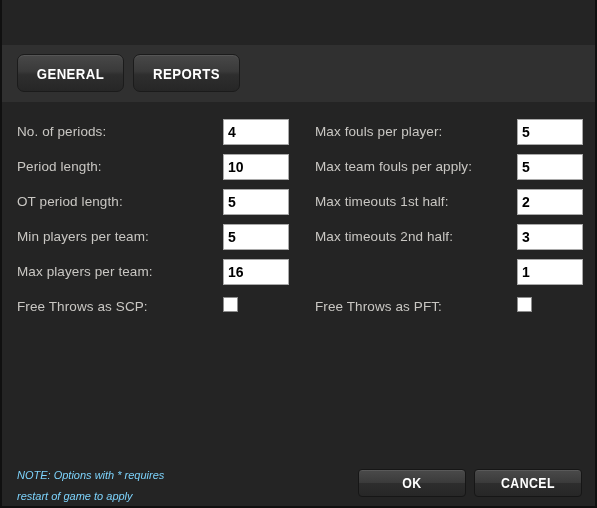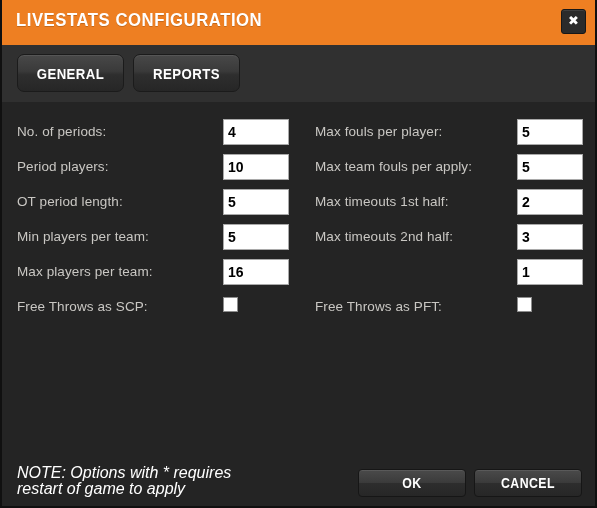--- a/index.html
+++ b/index.html
@@ -188,24 +188,24 @@
     left: 0;
     top: 456px;
     width: 100%;
     height: 52px;
     background: #242424;
   }
   .note {
     position: absolute;
     left: 15px;
     top: 9px;
-    color: #ffffff;
-    font-size: 16px;
+    color: #7dd3fc;
+    font-size: 11px;
     font-style: italic;
-    line-height: 16px;
+    line-height: 21px;
     font-family: "Liberation Sans", sans-serif;
     white-space: pre-line;
   }
   .action-button {
     position: absolute;
     top: 13px;
     height: 28px;
     border-radius: 4px;
     box-sizing: border-box;
     cursor: pointer;
@@ -231,44 +231,38 @@
     transform: scaleX(0.88);
     white-space: nowrap;
     font-family: "Liberation Sans", sans-serif;
   }
 </style>
 </head>
 <body>
 
 <div id="app">
 
-  <div class="titlebar">
-    <div class="titlebar-text">LIVESTATS CONFIGURATION</div>
-    <div class="close-button">
-      <span class="glyph">✖</span>
-    </div>
-  </div>
 
   <div class="tabbar">
     <div class="tab" id="tab-0">
       <span class="tab-label">GENERAL</span>
     </div>
     <div class="tab" id="tab-1">
       <span class="tab-label">REPORTS</span>
     </div>
   </div>
 
   <div class="body">
 
     <div class="field-row col-left" style="left:0;top:17px;width:290px;">
       <span class="field-label">No. of periods:</span>
       <input class="field-input" type="text" value="4" style="">
     </div>
     <div class="field-row col-left" style="left:0;top:52px;width:290px;">
-      <span class="field-label">Period players:</span>
+      <span class="field-label">Period length:</span>
       <input class="field-input" type="text" value="10" style="">
     </div>
     <div class="field-row col-left" style="left:0;top:87px;width:290px;">
       <span class="field-label">OT period length:</span>
       <input class="field-input" type="text" value="5" style="">
     </div>
     <div class="field-row col-left" style="left:0;top:122px;width:290px;">
       <span class="field-label">Min players per team:</span>
       <input class="field-input" type="text" value="5" style="">
     </div>

